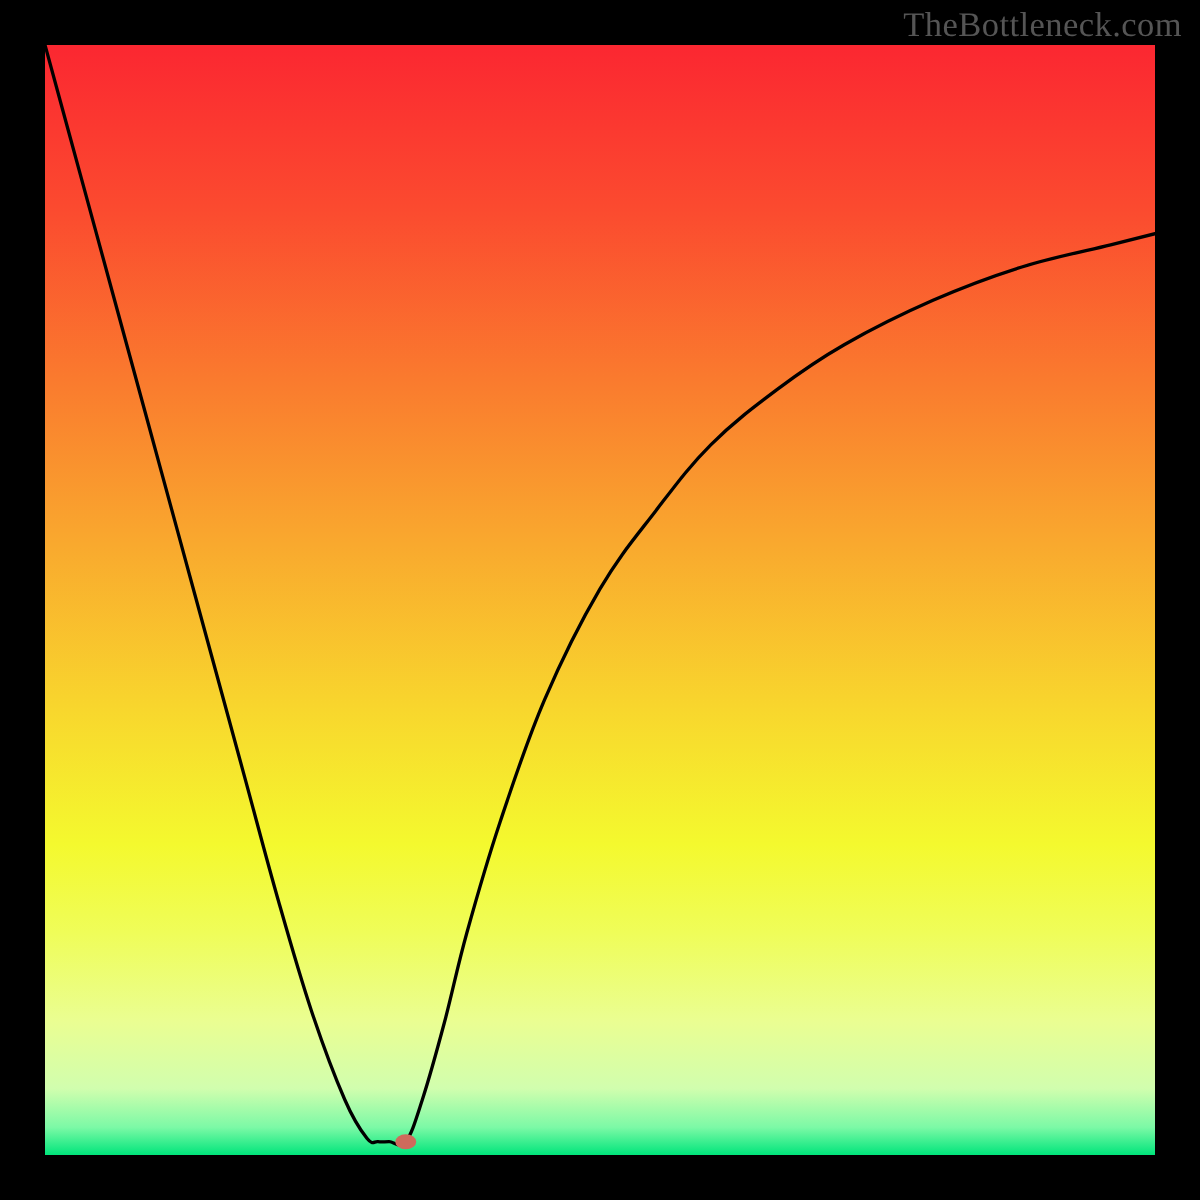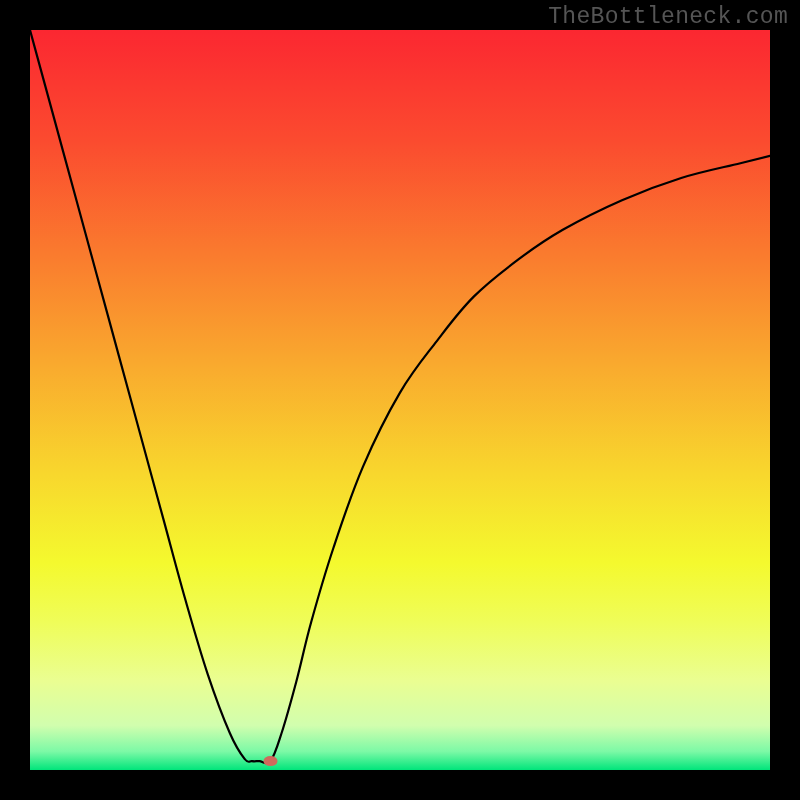--- a/index.html
+++ b/index.html
@@ -16,21 +16,21 @@
     width: 800px;
     height: 800px;
     background: #000;
   }
   .watermark {
     position: absolute;
     top: 4px;
     right: 12px;
     color: #555;
     font-size: 23px;
-    font-family: Liberation Mono, monospace;
+    font-family: Liberation Serif, serif;
     letter-spacing: 0.3px;
     user-select: none;
   }
   .plot {
     position: absolute;
     left: 30px;
     top: 30px;
     width: 740px;
     height: 740px;
   }

